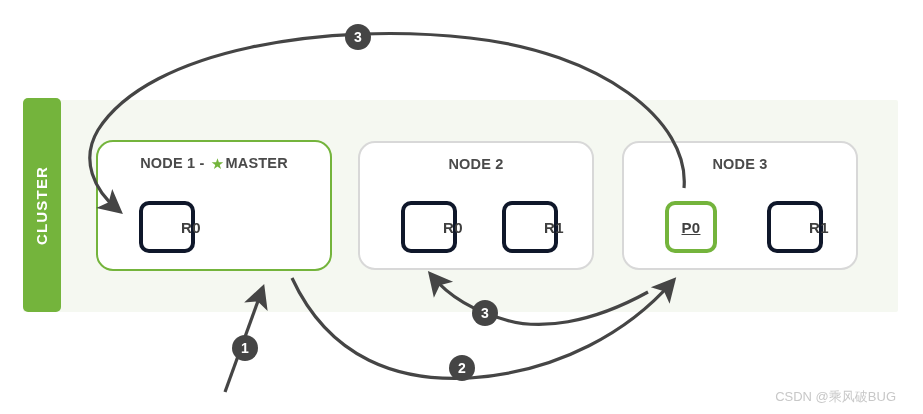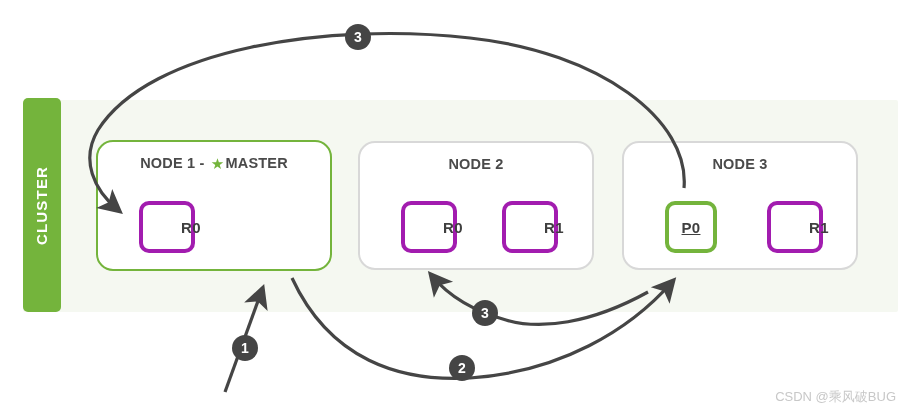--- a/index.html
+++ b/index.html
@@ -67,21 +67,21 @@
   .shard{
     position:absolute;
     width:52px;height:52px;
     border-radius:10px;
     box-sizing:border-box;
     background:#ffffff;
     display:flex;align-items:center;justify-content:center;
     font-size:15px;font-weight:bold;color:#3f3f3f;
     letter-spacing:.3px;
   }
-  .shard.grey{border:4px solid #a21caf;padding-left:48px;}
+  .shard.grey{border:4px solid #0f172a;padding-left:48px;}
   .shard.green{border:4px solid #74b43c;}
 
   
   .badge{
     position:absolute;
     width:26px;height:26px;
     border-radius:50%;
     background:#454545;
     color:#ffffff;
     font-size:14px;font-weight:bold;

